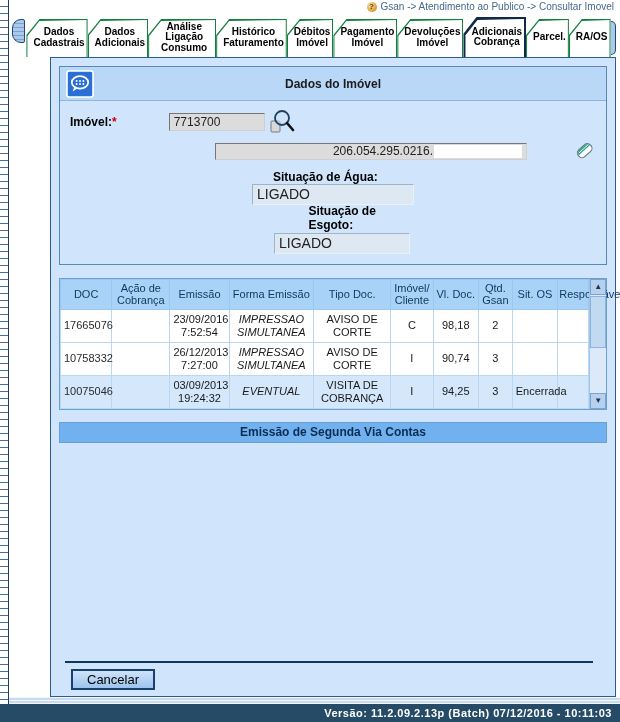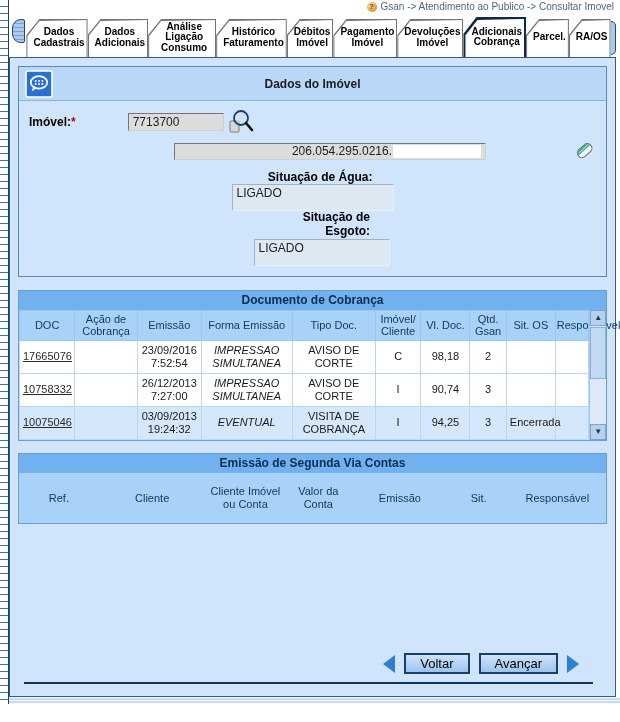--- a/index.html
+++ b/index.html
@@ -22,68 +22,68 @@
   .help-ball { width:10px; height:10px; border-radius:50%;
     background:radial-gradient(circle at 35% 30%, #ffe2a0, #d99a35 70%, #9a6414);
     color:#5b3c05; font-size:8px; font-weight:bold; line-height:10px; text-align:center; }
 
   
   .tabbar { height:44px; display:flex; align-items:flex-end; background:#fff; padding-left:3px; }
   .spine { width:25px; height:24px; margin:0 1px 8px 0; align-self:center;
     border:1px solid #24486e; border-radius:9px 2px 2px 9px;
     background:#a9c9ed;
     background-image:repeating-linear-gradient(180deg, transparent 0 3px, #7da3cd 3px 4px); }
-  .tab { flex:1 1 auto; height:38px; background:#737373; padding:1px 1px 0 1px;
+  .tab { flex:1 1 auto; height:38px; background:#15803d; padding:1px 1px 0 1px;
     clip-path:polygon(0 100%, 0 42%, 13px 0, 100% 0, 100% 100%); cursor:pointer; }
   .tab .inner { height:100%; background:#ffffff;
     clip-path:polygon(0 100%, 0 43%, 12px 1px, 100% 0, 100% 100%);
     display:flex; align-items:center; justify-content:center; text-align:center;
     font-size:10px; font-weight:bold; color:#000; line-height:1.05; padding:0 2px 2px 6px; }
   .tab.active { background:#10294a; padding:2px 2px 0 2px; height:40px; }
   .endcap { width:10px; height:34px; margin-bottom:2px; border:1px solid #24486e;
     border-left:none; border-radius:0 8px 8px 0; background:#a9c9ed; }
 
   
   .panel { height:640px; background:#d0e4fb; border:1px solid #2d5c8e;
-    padding:8px 8px 6px 8px; display:flex; flex-direction:column; }
+    padding:8px 8px 6px 8px; display:flex; flex-direction:column;margin-left:41px; }
 
   
   .prop-box { border:1px solid #5a86b8; }
   .prop-head { position:relative; height:34px; background:#b9d8f8;
     border-bottom:1px solid #8fb4dc; display:flex; align-items:center; }
   .chat-ic { position:absolute; left:6px; top:3px; width:28px; height:28px; }
   .prop-title { width:100%; text-align:center; font-size:12px; font-weight:bold; color:#1c1c1c; }
   .prop-body { padding:8px 10px 10px 10px; font-size:12px; }
   .frow { display:flex; align-items:center; }
-  .lbl { font-weight:bold; color:#000;text-align:right; }
+  .lbl { font-weight:bold; color:#000; }
   .red { color:#c00; }
   .inp { background:#dcdcdc; border:1px solid; border-color:#767676 #cfcfcf #cfcfcf #767676;
     font-size:12px; color:#222; padding:1px 4px; height:18px; }
   .inp-id { width:96px; margin-left:52px; }
   .inp-insc { width:312px; margin-left:52px; height:17px; display:flex; align-items:center; }
   .white-seg { display:inline-block; width:88px; height:13px; background:#ffffff; margin-left:1px; }
   .inp-flat { background:#dee8f2; border:1px solid; border-color:#9fb4c8 #e8f0f8 #e8f0f8 #9fb4c8;
-    height:27px; font-size:12px; color:#222; padding:1px 4px; }
+    height:21px; font-size:14px; color:#222; padding:1px 4px; }
   .mag-ic { width:26px; height:26px; margin-left:4px; cursor:pointer; }
   .eraser-ic { width:22px; height:24px; margin-left:auto; cursor:pointer; }
 
   
   .tbl-box { border:1px solid #69a0d0; background:#fff; }
   .tbl-title { height:19px; background:#72b1f0; text-align:center;
     font-size:12px; font-weight:bold; color:#0b2d52; line-height:19px; }
   .doc-wrap { display:flex; }
   table.doc { border-collapse:collapse; table-layout:fixed; width:100%; }
   table.doc th { background:#a9d2f8; font-size:11px; font-weight:normal; color:#10375f;
     padding:2px 1px; border:1px solid #9fc6ee; line-height:1.15; }
   table.doc td { font-size:11px; color:#1a1a1a; border:1px solid #b9d7f2;
     padding:2px 3px; height:33px; text-align:center; line-height:1.2; }
   tr.r-even td { background:#ffffff; }
   tr.r-odd td { background:#d4e7fb; }
   td.al-l { text-align:left;font-style:italic; } td.al-r { text-align:right; }
-  td .doclink { color:#2b2b2b; text-decoration:underline; cursor:pointer; }
+  td .doclink { color:#2b2b2b; cursor:pointer; }
   td.qtd { font-size:13px; }
   td.sit { font-size:10px; }
 
   
   .sbar { width:17px; background:#dce9f8; border-left:1px solid #9fc6ee;
     display:flex; flex-direction:column; }
   .sbtn { height:16px; background:#b7d0ec; border:1px solid #7fa3cc; font-size:8px;
     color:#16365c; text-align:center; line-height:14px; cursor:pointer; }
   .sthumb { height:52px; background:#c2d9f2; border:1px solid #8fb2da; margin-top:1px; cursor:pointer; }
   .strack { flex:1; }
@@ -204,21 +204,20 @@
             <span class="inp-flat" style="width:162px; margin-left:0;">LIGADO</span>
             <span class="lbl" style="width:82px; margin-left:33px; line-height:1.15;">Situação de Esgoto:</span>
             <span class="inp-flat" style="width:136px; margin-left:18px;">LIGADO</span>
           </div>
         </div>
       </div>
 
       <div style="height:13px;"></div>
 
       <div class="tbl-box">
-        <div class="tbl-title">Documento de Cobrança</div>
         <div class="doc-wrap">
           <table class="doc">
             <colgroup>
               <col style="width:9.7%">
                 <col style="width:11%">
                 <col style="width:11.2%">
                 <col style="width:16%">
               <col style="width:14.6%">
                 <col style="width:8%">
                 <col style="width:8.6%">
@@ -285,39 +284,28 @@
             <div class="strack"></div>
             <div class="sbtn">▼</div>
           </div>
         </div>
       </div>
 
       <div style="height:12px;"></div>
 
       <div class="tbl-box" style="background:transparent;">
         <div class="tbl-title">Emissão de Segunda Via Contas</div>
-        <div class="sv-heads">
-          <div class="sv-h" style="width:13%">Ref.</div>
-          <div class="sv-h" style="width:19%">Cliente</div>
-          <div class="sv-h" style="width:13%">Cliente Imóvel ou Conta</div>
-          <div class="sv-h" style="width:12%">Valor da Conta</div>
-          <div class="sv-h" style="width:16%">Emissão</div>
-          <div class="sv-h" style="width:11%">Sit.</div>
-          <div class="sv-h" style="width:16%">Responsável</div>
-        </div>
       </div>
 
       <div class="spacer"></div>
 
-      <div class="nav-row">
-        <div class="tri tri-l"></div>
-        <button class="btn">Voltar</button>
-        <button class="btn">Avançar</button>
-        <div class="tri tri-r"></div>
+
+      <div class="divider"></div>
+
+      <div class="cancel-row">
+        <button class="btn">Cancelar</button>
       </div>
-
-      <div class="divider"></div>
-
     </div>
   </div>
 
   <div class="stripes"></div>
+  <div class="footer">Versão: 11.2.09.2.13p (Batch) 07/12/2016 - 10:11:03</div>
 </div>
 
 </body></html>

